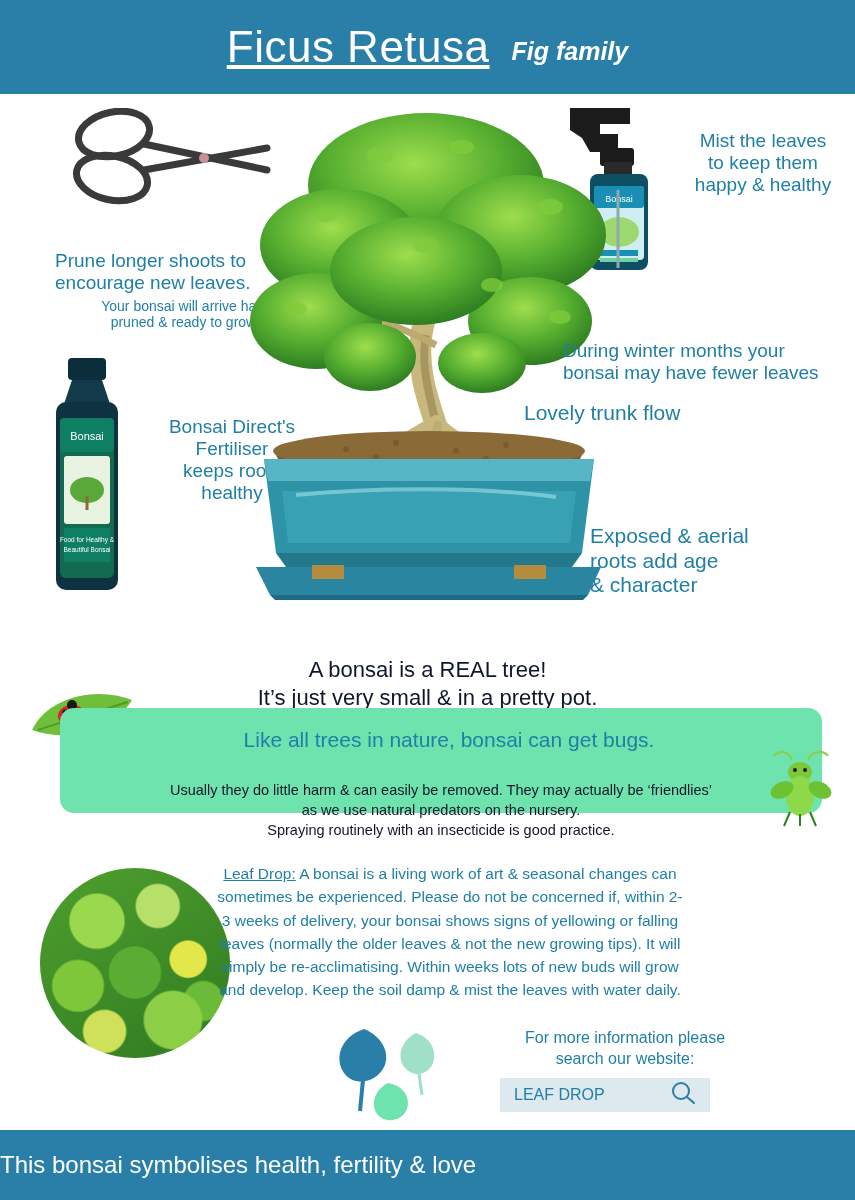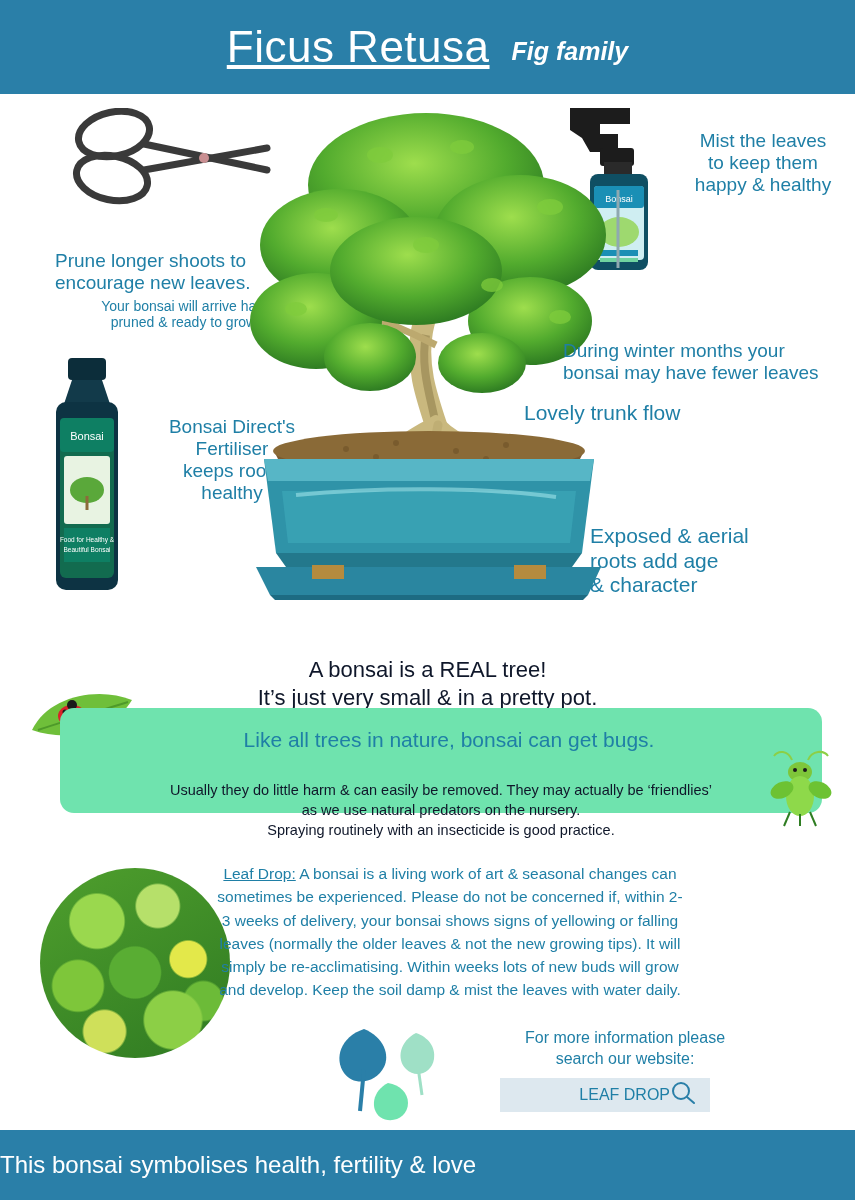--- a/index.html
+++ b/index.html
@@ -95,21 +95,21 @@
       radial-gradient(circle at 34% 86%, #cfe05a 0 10%, transparent 11%),
       radial-gradient(circle at 86% 70%, #6cbb38 0 9%, transparent 10%),
       linear-gradient(150deg,#4f9f2d,#2f7a22);
   }
 
   
   .searchblock{position:absolute;left:500px;top:1028px;width:250px;text-align:center;}
   .searchblock .sb-text{color:#1f7fa6;font-size:16px;line-height:1.3;}
   .searchbar{
     margin-top:8px;width:210px;height:34px;background:#dde8ef;
-    display:flex;align-items:center;justify-content:flex-end;
+    display:flex;align-items:center;justify-content:space-between;
     padding:0 14px;box-sizing:border-box;
   }
   .searchbar .sb-label{color:#1f7fa6;font-size:16px;}
 
   
   .leaf-sils{position:absolute;left:330px;top:1025px;width:130px;height:100px;}
 
   
   .ladybug{position:absolute;left:28px;top:686px;width:110px;height:62px;}
   

